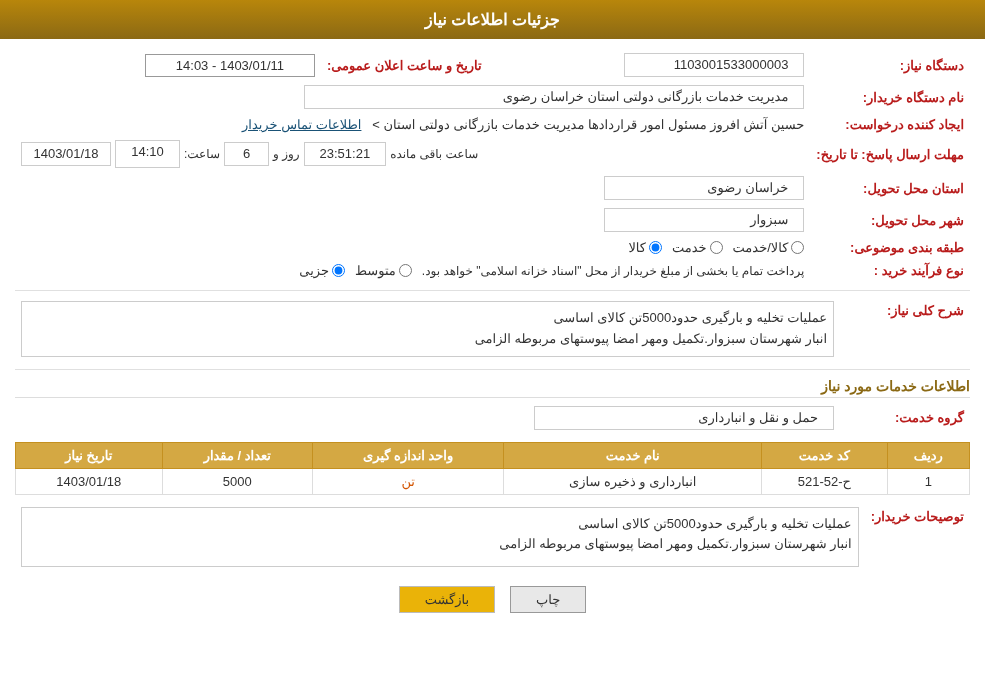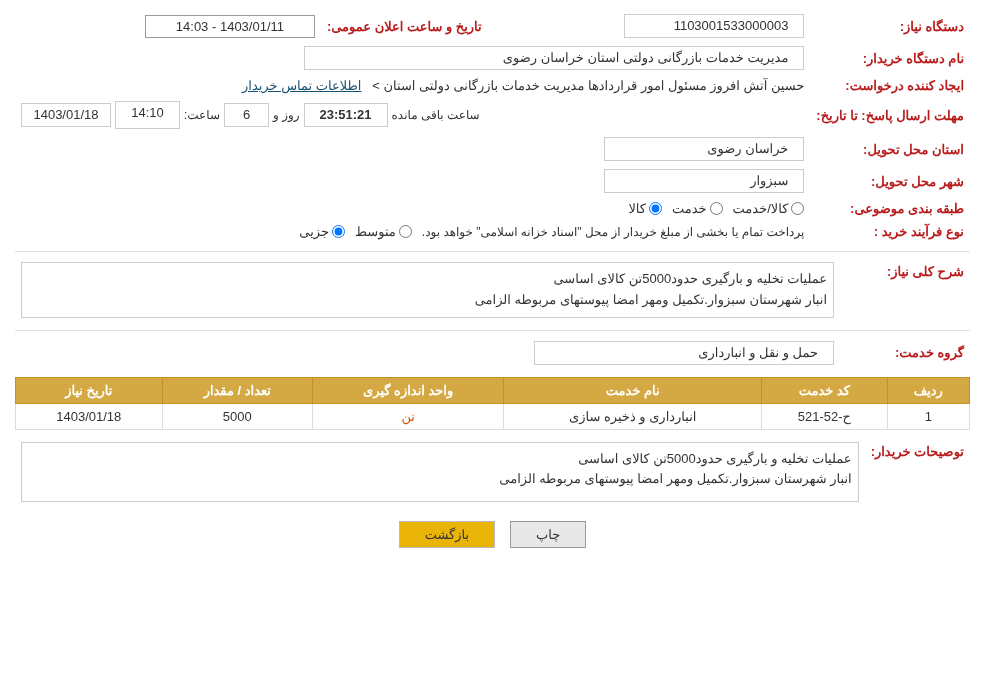--- a/index.html
+++ b/index.html
@@ -189,20 +189,23 @@
       border: none;
       border-top: 1px solid #e0e0e0;
       margin: 6px 0;
     }
   </style>
 </head>
 <body>
 
 <div class="page-container">
 
+  <div class="header-bar">
+    <span>جزئیات اطلاعات نیاز</span>
+  </div>
 
   <div class="content">
     <table class="info-table">
 
       <tbody>
           <tr>
         <td class="label-cell">دستگاه نیاز:</td>
         <td class="value-cell">
           <span class="input-box input-box-number">1103001533000003</span>
         </td>
@@ -226,21 +229,21 @@
           &nbsp;
           <span class="link-text">اطلاعات تماس خریدار</span>
         </td>
       </tr>
 
       <tr>
         <td class="label-cell">مهلت ارسال پاسخ: تا تاریخ:</td>
         <td colspan="3" class="value-cell">
           <div class="datetime-row">
             <span class="small-label">ساعت باقی مانده</span>
-            <span class="input-box" style="min-width:80px; text-align:center;font-weight:bold;">23:51:21</span>
+            <span class="input-box" style="min-width:80px; text-align:center;">23:51:21</span>
             <span class="small-label">روز و</span>
             <span class="small-input">6</span>
             <span class="small-label">ساعت:</span>
             <span class="time-input">14:10</span>
             <span class="date-input">1403/01/18</span>
           </div>
         </td>
       </tr>
 
       <tr>
@@ -307,20 +310,21 @@
             <div>عملیات تخلیه و بارگیری حدود5000تن کالای اساسی</div>
             <div>انبار شهرستان سبزوار.تکمیل ومهر امضا پیوستهای مربوطه الزامی</div>
           </div>
         </td>
       </tr>
     </tbody>
       </table>
 
     <hr class="divider">
 
+    <div class="section-title">اطلاعات خدمات مورد نیاز</div>
 
     <table class="info-table">
       <tbody>
           <tr>
         <td class="label-cell">گروه خدمت:</td>
         <td>
           <span class="input-box" style="min-width:300px;">حمل و نقل و انبارداری</span>
         </td>
       </tr>
     </tbody>

